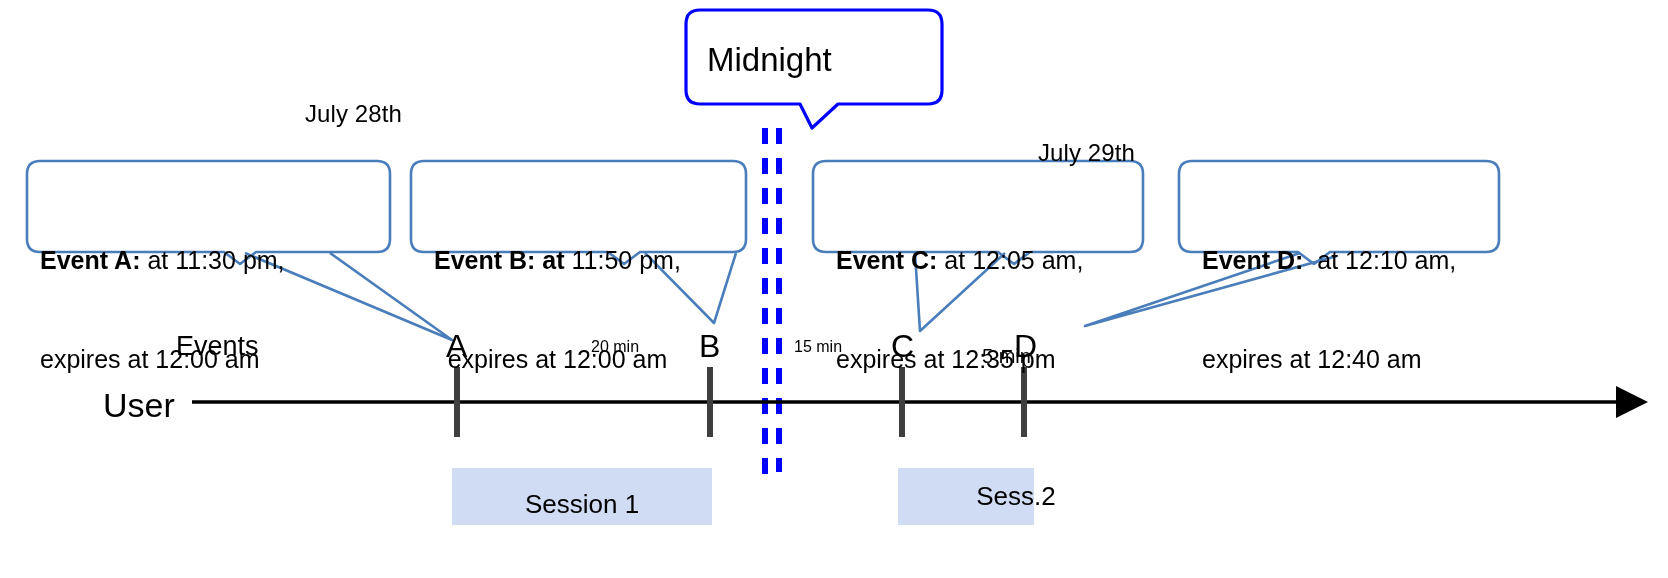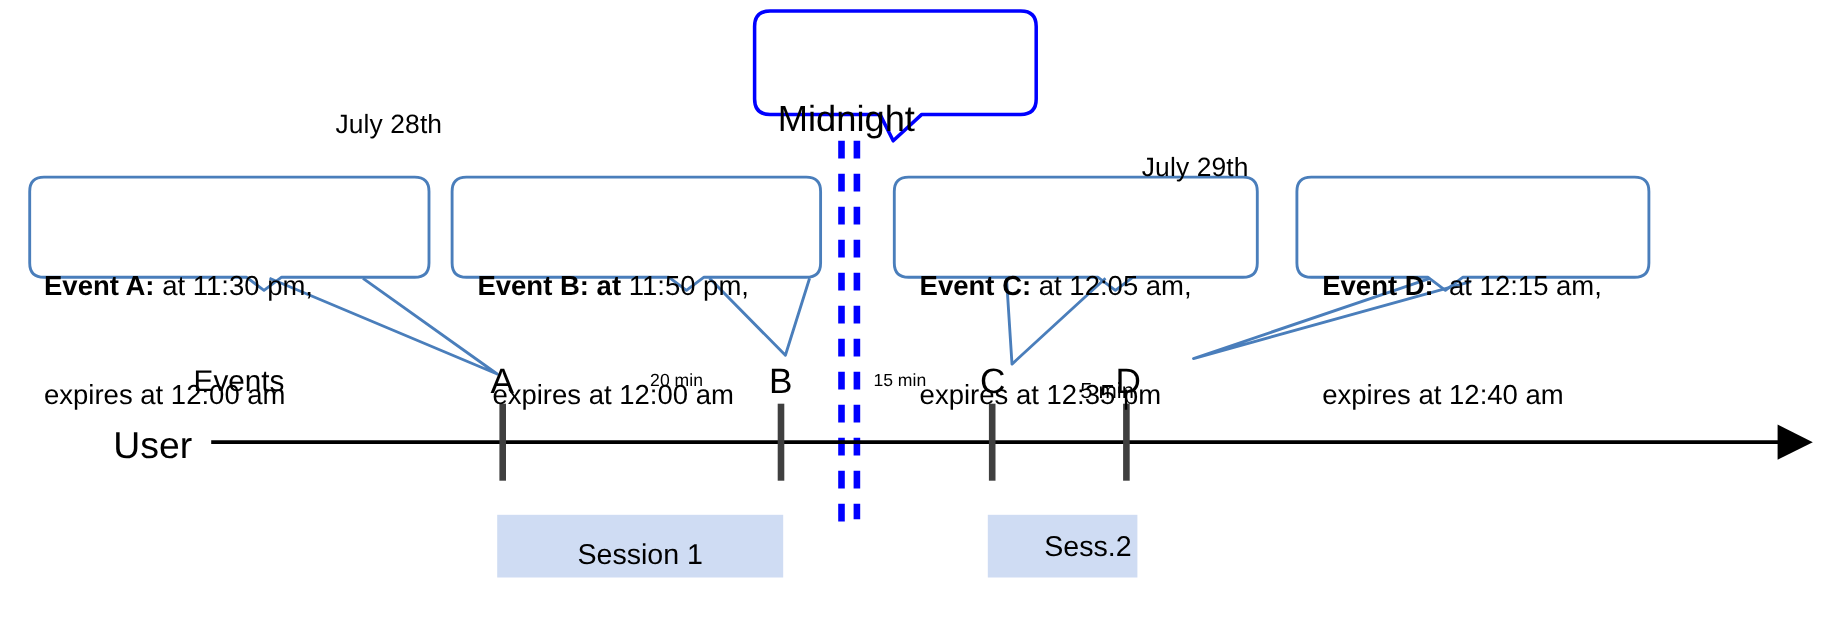--- a/index.html
+++ b/index.html
@@ -105,54 +105,54 @@
 
     <line x1="457" y1="367" x2="457" y2="437" stroke="#3f3f3f" stroke-width="6"></line>
     <line x1="710" y1="367" x2="710" y2="437" stroke="#3f3f3f" stroke-width="6"></line>
     <line x1="902" y1="367" x2="902" y2="437" stroke="#3f3f3f" stroke-width="6"></line>
     <line x1="1024" y1="367" x2="1024" y2="437" stroke="#3f3f3f" stroke-width="6"></line>
   </svg>
 
   <div class="txt date-label" style="left:305px; top:100px;">July 28th</div>
   <div class="txt date-label" style="left:1038px; top:100px;margin-top:39px;">July 29th</div>
 
-  <div class="txt midnight-label" style="left:707px; top:41px;margin-top:48px;">Midnight</div>
+  <div class="txt midnight-label" style="left:707px; top:41px;">Midnight</div>
 
   <div class="txt callout-text" style="left:40px; top:178px;">
     <div><b>Event A:</b><span> at 11:30 pm,</span></div>
     <div>expires at 12:00 am</div>
   </div>
 
   <div class="txt callout-text" style="left:434px; top:178px;text-align:center;">
     <div><b>Event B: at</b><span> 11:50 pm,</span></div>
     <div>expires at 12:00 am</div>
   </div>
 
   <div class="txt callout-text" style="left:836px; top:178px;">
     <div><b>Event C:</b><span> at 12:05 am,</span></div>
     <div>expires at 12:35 pm</div>
   </div>
 
   <div class="txt callout-text" style="left:1202px; top:178px;">
-    <div><b>Event D:</b><span>  at 12:15 am,</span></div>
+    <div><b>Event D:</b><span>  at 12:10 am,</span></div>
     <div>expires at 12:40 am</div>
   </div>
 
   <div class="txt row-label-events" style="left:176px; top:331px;">Events</div>
   <div class="txt row-label-user" style="left:103px; top:385px;">User</div>
 
   <div class="txt marker-label" style="left:446px; top:328px;">A</div>
   <div class="txt marker-label" style="left:699px; top:328px;">B</div>
   <div class="txt marker-label" style="left:891px; top:328px;">C</div>
   <div class="txt marker-label" style="left:1014px; top:328px;">D</div>
 
   <div class="txt gap-label" style="left:591px; top:338px;">20 min</div>
   <div class="txt gap-label" style="left:794px; top:338px;">15 min</div>
   <div class="txt gap-label small" style="left:939px; top:345px;">5 min</div>
 
   <div class="session-box" style="left:452px; top:468px; width:260px; height:72px; background:transparent;">
     <span>Session 1</span>
   </div>
-  <div class="session-box" style="left:921px; top:468px; width:136px; height:57px; background:transparent;">
+  <div class="session-box" style="left:948px; top:468px; width:136px; height:57px; background:transparent;">
     <span>Sess.2</span>
   </div>
 
 </div>
 
 </body></html>

